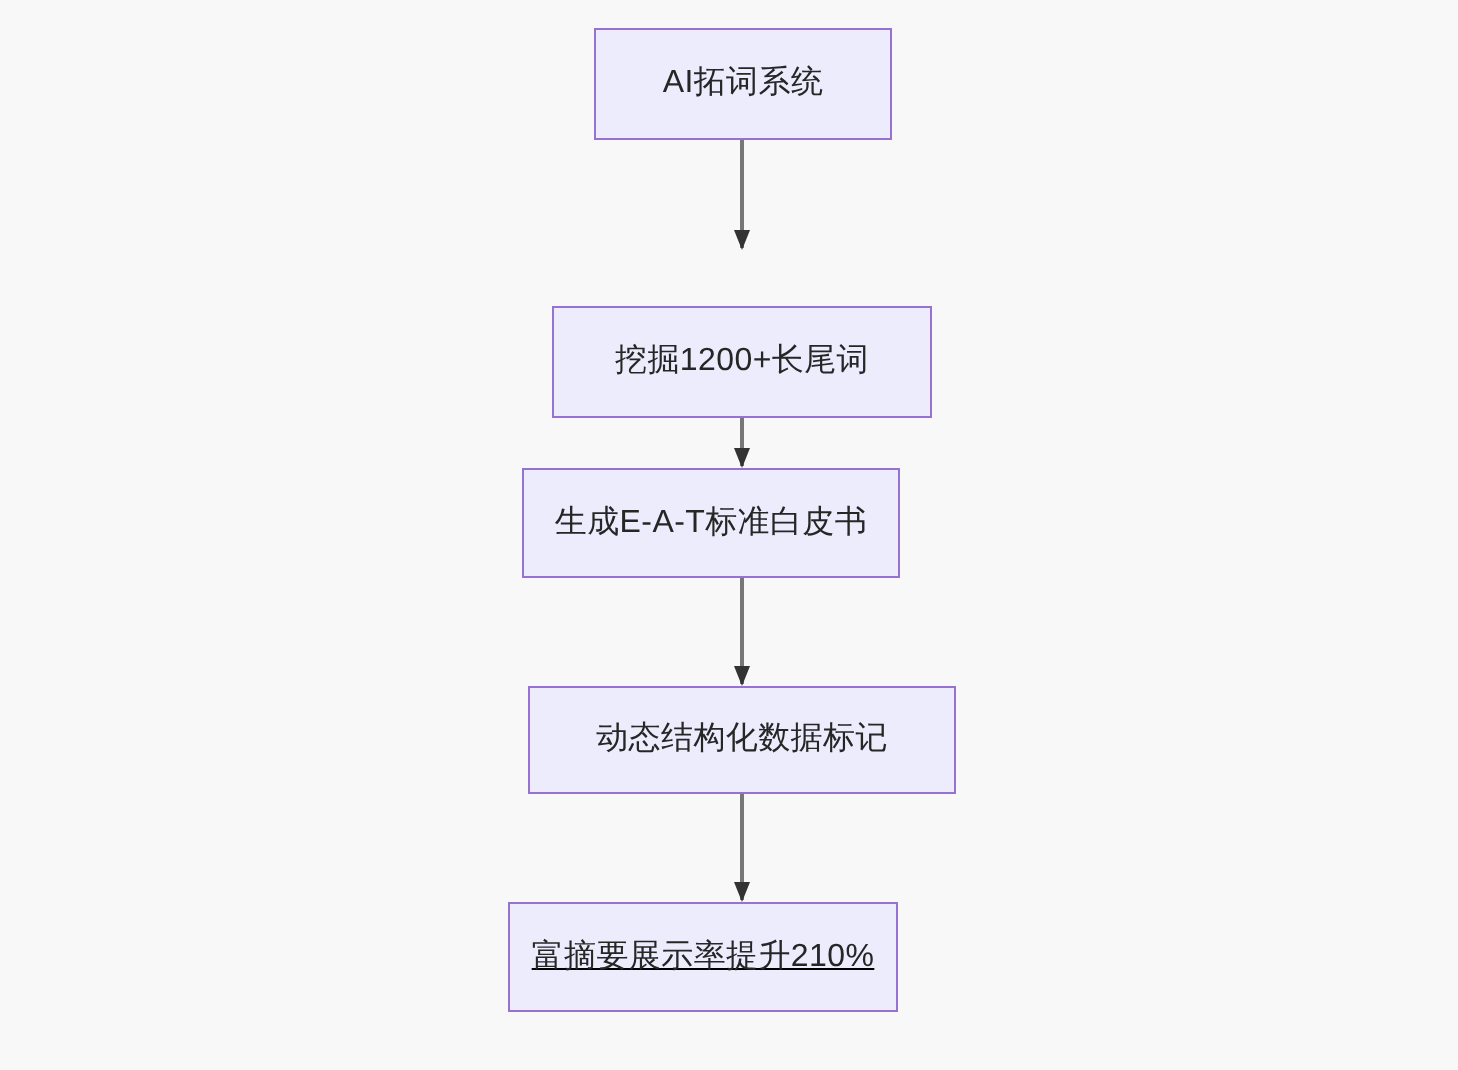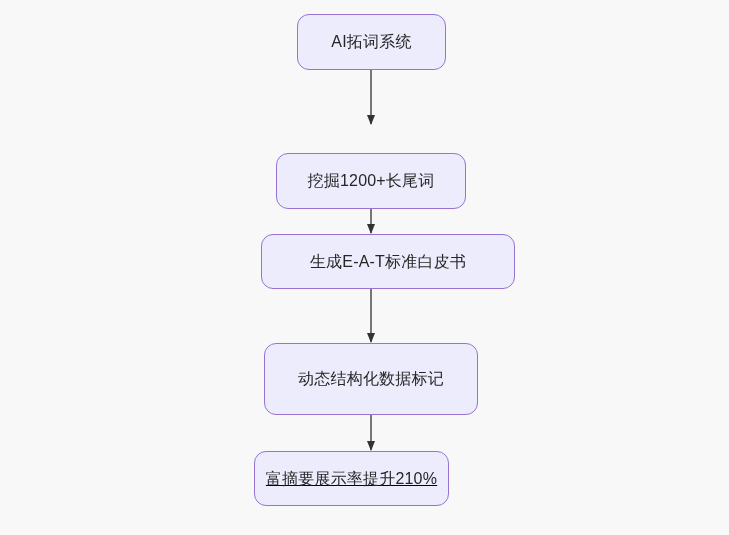--- a/index.html
+++ b/index.html
@@ -24,39 +24,39 @@
     top: 0;
     width: 729px;
     height: 535px;
     pointer-events: none;
   }
   .node {
     position: absolute;
     box-sizing: border-box;
     background: #ececfd;
     border: 1.5px solid #9673d3;
-    border-radius: 12px;
+    border-radius: 0;
     display: flex;
     align-items: center;
     justify-content: center;
     text-align: center;
   }
   .node-label {
     font-size: 16px;
     line-height: 1.2;
     color: #262626;
     font-weight: 400;
     letter-spacing: 0.2px;
     white-space: nowrap;
   }
   
   .n1 { left: 297px; top: 14px;  width: 149px; height: 56px; }
   .n2 { left: 276px; top: 125px; width: 190px; height: 56px; margin-top: 28px; }
-  .n3 { left: 261px; top: 234px; width: 254px; height: 55px; }
-  .n4 { left: 264px; top: 343px; width: 214px; height: 72px; }
+  .n3 { left: 261px; top: 234px; width: 189px; height: 55px; }
+  .n4 { left: 264px; top: 343px; width: 214px; height: 54px; }
   .n5 { left: 254px; top: 451px; width: 195px; height: 55px; text-decoration: underline; }
 </style>
 </head>
 <body>
 
 <div id="flowchart">
 
   <svg class="edge-layer" width="729" height="535" viewBox="0 0 729 535" xmlns="http://www.w3.org/2000/svg">
     <defs>
       <marker id="arrowhead" markerWidth="10" markerHeight="8" refX="9" refY="4" orient="auto" markerUnits="userSpaceOnUse">

